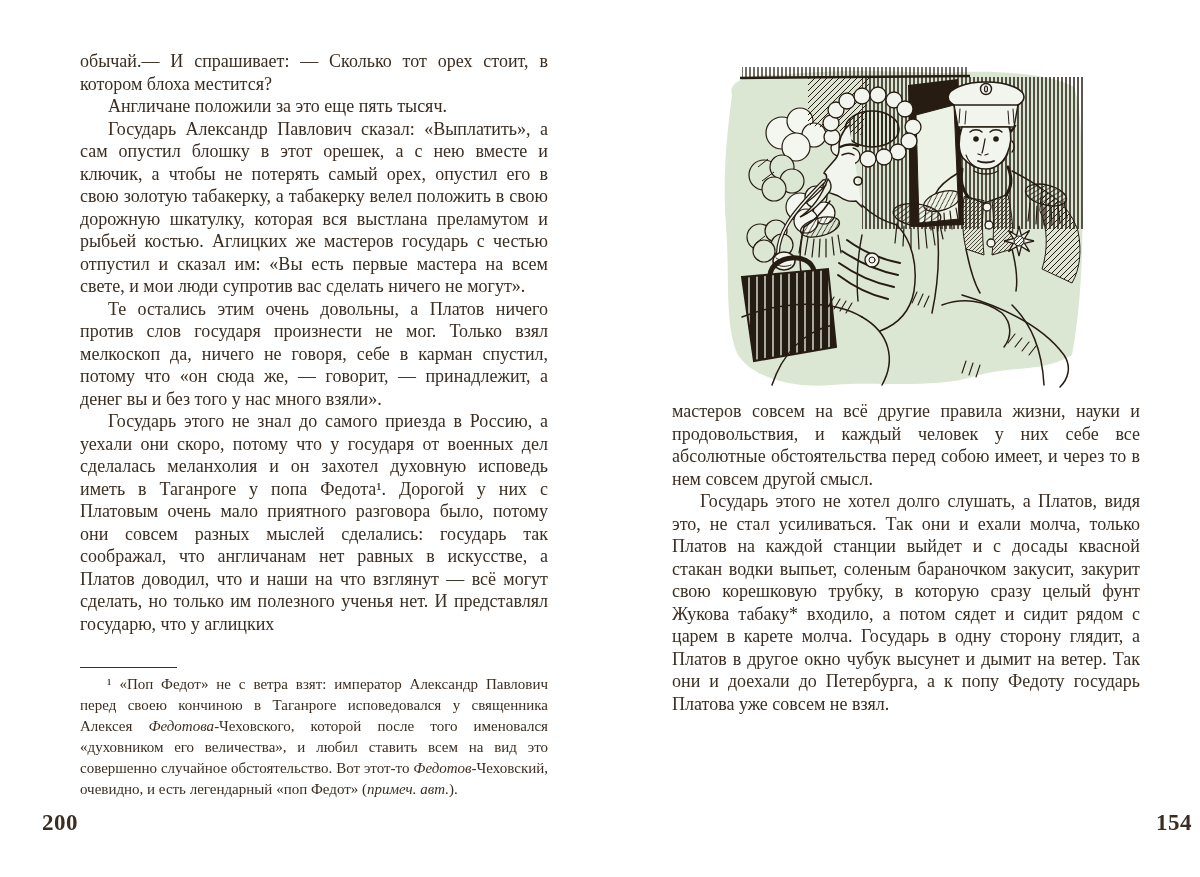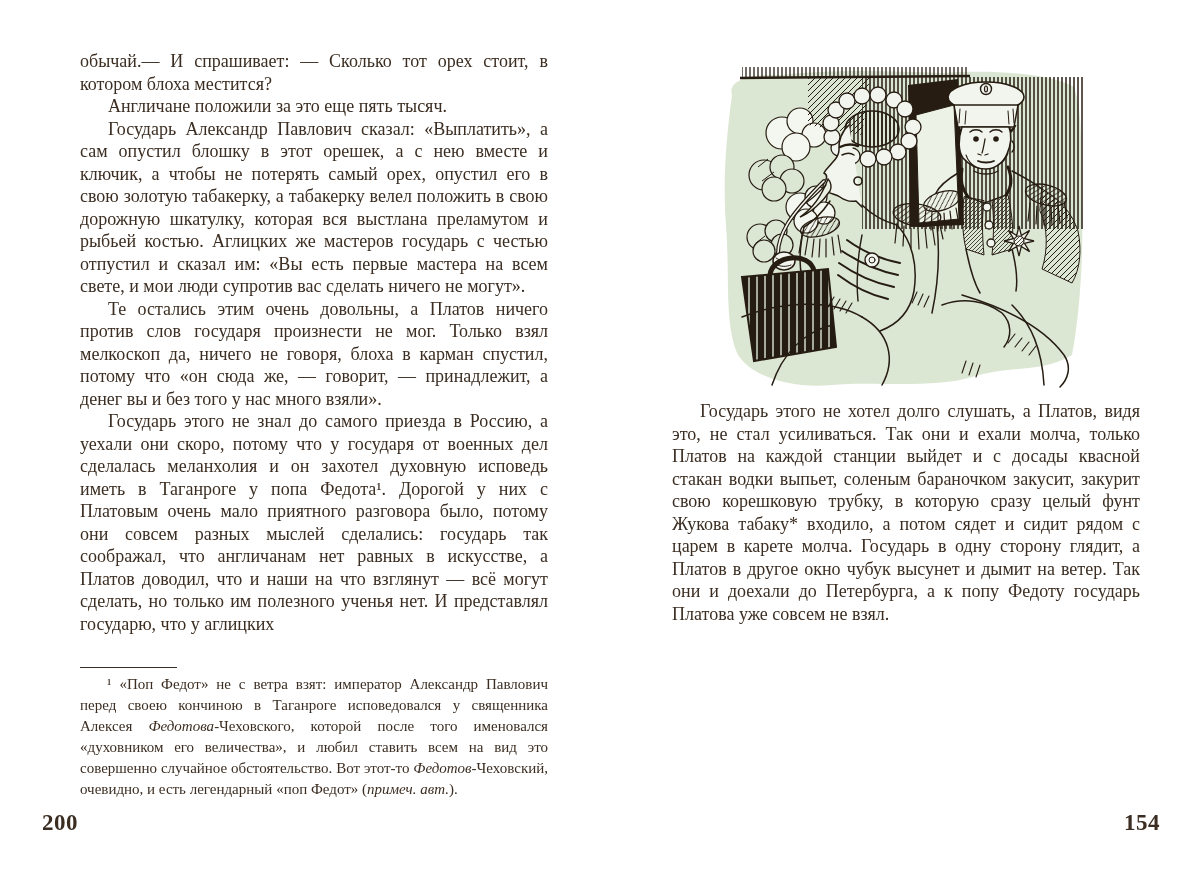--- a/index.html
+++ b/index.html
@@ -2,21 +2,21 @@
 <html lang="ru"><head>
 <meta charset="utf-8">
 <style>
   html,body{margin:0;padding:0;}
   body{
     width:1200px;height:877px;position:relative;overflow:hidden;
     background:#ffffff;
     font-family:"Liberation Serif","DejaVu Serif",serif;
     color:#3b2d21;
   }
-  .page{position:absolute;top:0;height:877px;width:600px;}
+  .page{position:absolute;top:0;height:877px;width:600px;padding-left:32px;}
   .page.left{left:0;}
   .page.right{left:600px;}
 
   .text-col{position:absolute;width:468px;font-size:18px;line-height:22.5px;}
   .left-col{left:80px;top:50px;}
   .right-col{left:72px;top:400px;}
 
   .para{margin:0;text-align:justify;text-indent:1.55em;hyphens:auto;}
   .para.cont-start{text-indent:0;}
   .it{font-style:italic;}
@@ -33,21 +33,21 @@
   .illustration svg{display:block;width:100%;height:100%;}
 </style>
 </head>
 <body>
 
 <div class="page left">
   <div class="text-col left-col">
       <p class="para cont-start"><span>обычай.— И спрашивает: — Сколько тот орех стоит, в котором блоха местится?</span></p>
       <p class="para"><span>Англичане положили за это еще пять тысяч.</span></p>
       <p class="para"><span>Государь Александр Павлович сказал: «Выплатить», а сам опустил блошку в этот орешек, а с нею вместе и ключик, а чтобы не потерять самый орех, опустил его в свою золотую табакерку, а табакерку велел положить в свою дорожную шкатулку, которая вся выстлана преламутом и рыбьей костью. Аглицких же мастеров государь с честью отпустил и сказал им: «Вы есть первые мастера на всем свете, и мои люди супротив вас сделать ничего не могут».</span></p>
-      <p class="para"><span>Те остались этим очень довольны, а Платов ничего против слов государя произнести не мог. Только взял мелкоскоп да, ничего не говоря, блоха в карман спустил, потому что «он сюда же, — говорит, — принадлежит, а денег вы и без того у нас много взяли».</span></p>
+      <p class="para"><span>Те остались этим очень довольны, а Платов ничего против слов государя произнести не мог. Только взял мелкоскоп да, ничего не говоря, себе в карман спустил, потому что «он сюда же, — говорит, — принадлежит, а денег вы и без того у нас много взяли».</span></p>
       <p class="para runover"><span>Государь этого не знал до самого приезда в Россию, а уехали они скоро, потому что у государя от военных дел сделалась меланхолия и он захотел духовную исповедь иметь в Таганроге у попа Федота¹. Дорогой у них с Платовым очень мало приятного разговора было, потому они совсем разных мыслей сделались: государь так соображал, что англичанам нет равных в искусстве, а Платов доводил, что и наши на что взглянут — всё могут сделать, но только им полезного ученья нет. И представлял государю, что у аглицких</span></p>
     </div>
   <div class="footnote-rule"></div>
   <p class="footnote"><span>¹ «Поп Федот» не с ветра взят: император Александр Павлович перед своею кончиною в Таганроге исповедовался у священника Алексея </span><span class="it">Федотова</span><span>-Чеховского, которой после того именовался «духовником его величества», и любил ставить всем на вид это совершенно случайное обстоятельство. Вот этот-то </span><span class="it">Федотов</span><span>-Чеховский, очевидно, и есть легендарный «поп Федот» (</span><span class="it">примеч. авт.</span><span>).</span></p>
   <div class="pagenum pagenum-left">200</div>
 </div>
 
 <div class="page right">
   <div class="illustration">
     <svg viewBox="0 0 380 338" xmlns="http://www.w3.org/2000/svg">
@@ -228,16 +228,17 @@
         <g stroke-width="1.1">
           <path d="M116,252 l6,-10 M122,254 l6,-10 M128,256 l6,-10 M134,258 l6,-10"></path>
           <path d="M200,248 l5,-11 M206,250 l5,-11 M212,252 l5,-11"></path>
           <path d="M296,288 l7,-9 M303,292 l7,-9 M310,296 l7,-9 M317,300 l7,-9"></path>
           <path d="M250,318 l4,-12 M257,320 l4,-12 M264,322 l4,-12"></path>
         </g>
       </g>
     </svg>
   </div>
   <div class="text-col right-col">
+      <p class="para cont-start"><span>мастеров совсем на всё другие правила жизни, науки и продовольствия, и каждый человек у них себе все абсолютные обстоятельства перед собою имеет, и через то в нем совсем другой смысл.</span></p>
       <p class="para"><span>Государь этого не хотел долго слушать, а Платов, видя это, не стал усиливаться. Так они и ехали молча, только Платов на каждой станции выйдет и с досады квасной стакан водки выпьет, соленым бараночком закусит, закурит свою корешковую трубку, в которую сразу целый фунт Жукова табаку* входило, а потом сядет и сидит рядом с царем в карете молча. Государь в одну сторону глядит, а Платов в другое окно чубук высунет и дымит на ветер. Так они и доехали до Петербурга, а к попу Федоту государь Платова уже совсем не взял.</span></p>
     </div>
   <div class="pagenum pagenum-right">154</div>
 </div>
 
 </body></html>

